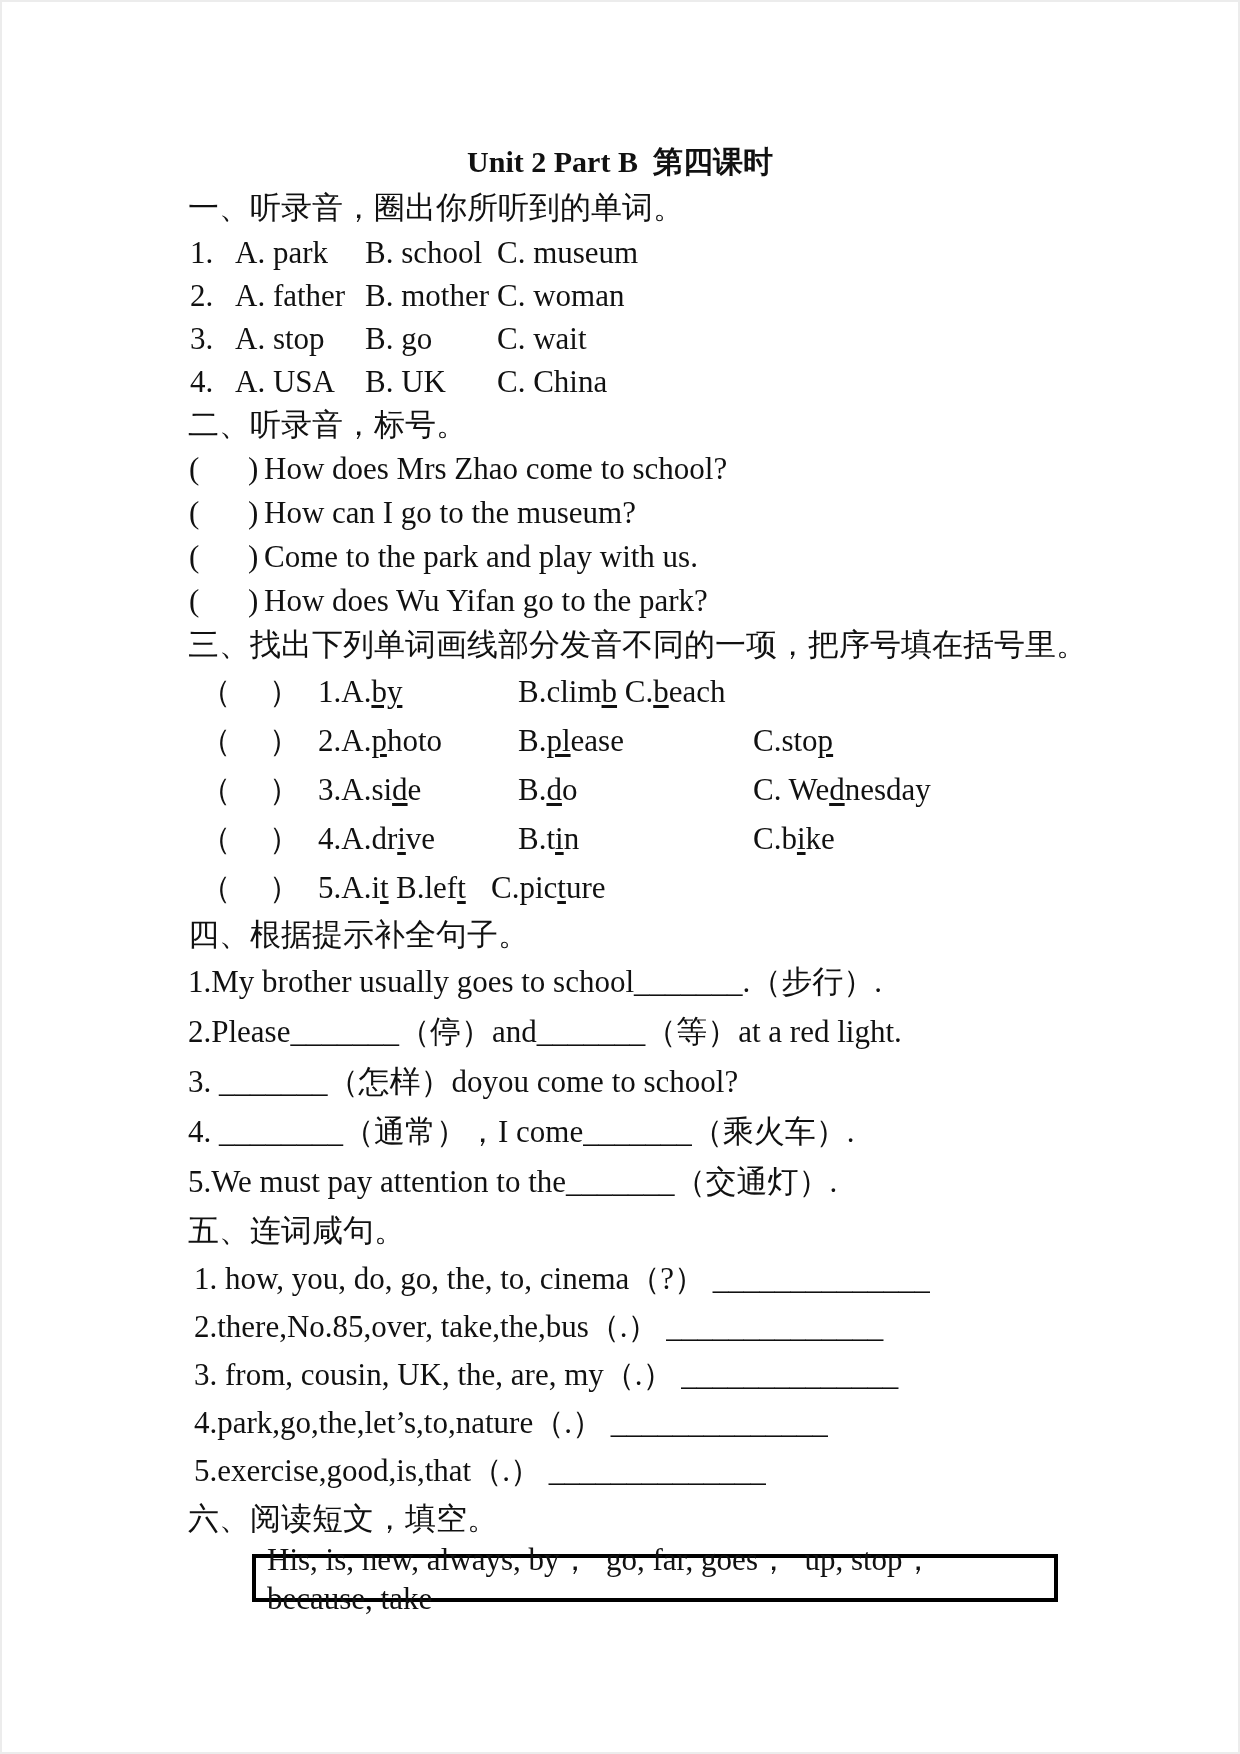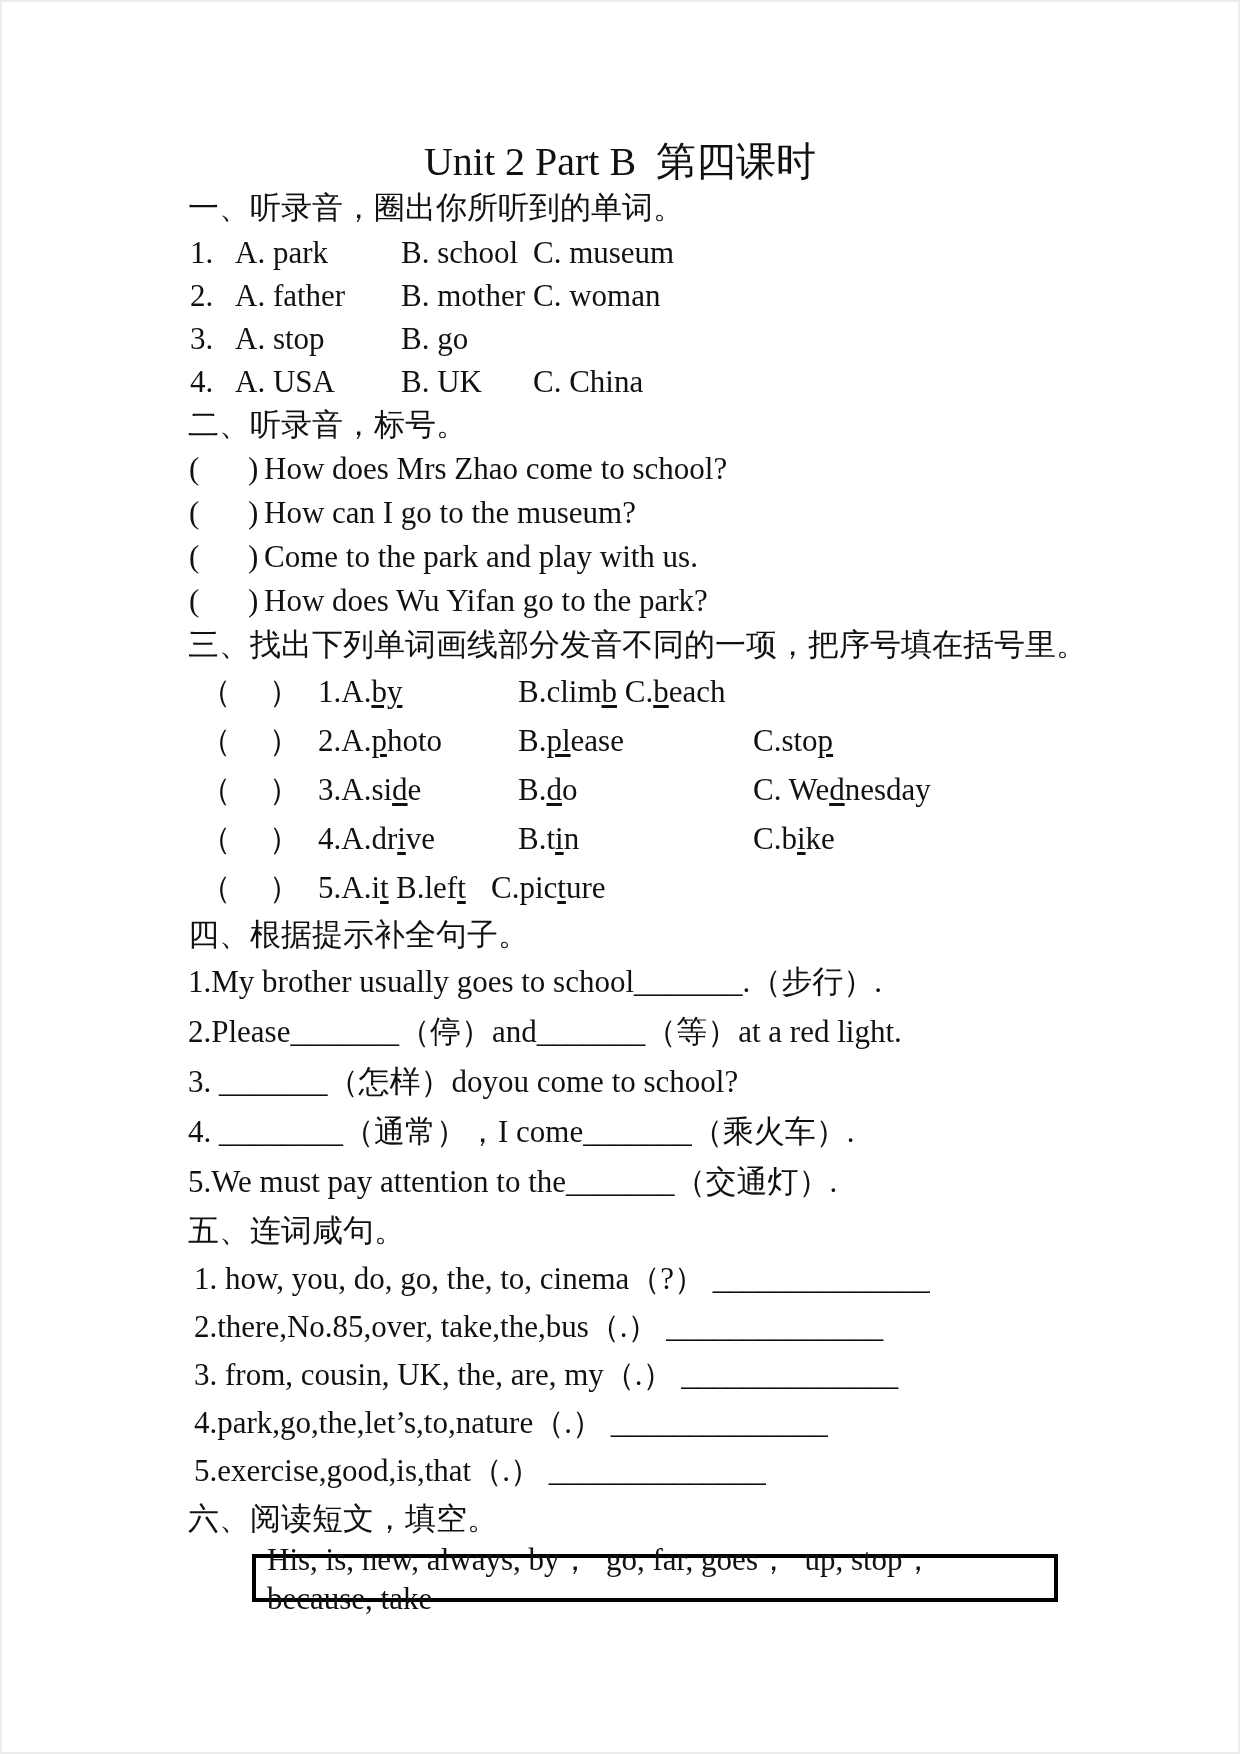--- a/index.html
+++ b/index.html
@@ -7,39 +7,39 @@
     position:relative;
     width:1240px;height:1754px;
     background:#ffffff;
     box-shadow: inset 0 0 0 2px #ececec;
     font-family:"Liberation Serif","DejaVu Serif",serif;
     color:#111;
     overflow:hidden;
   }
   .title{
     margin-top:140px;height:44px;line-height:44px;
-    text-align:center;font-size:40px;font-weight:normal;white-space:pre-wrap;
+    text-align:center;font-size:30px;font-weight:bold;white-space:pre-wrap;
   }
   .subtitle{
     margin-top:8px;height:50px;line-height:50px;
     text-align:center;font-size:25px;white-space:pre-wrap;
   }
   .content{padding-left:188px;padding-right:50px;font-size:31px;}
   .heading{white-space:pre-wrap;}
   .h1{height:47px;line-height:47px;}
   .h2{height:44px;line-height:44px;}
   .h3{height:44px;line-height:44px;}
   .h4{height:45px;line-height:45px;}
   .h5{height:48px;line-height:48px;}
   .h6{height:48px;line-height:48px;}
 
   .s1row{display:flex;height:43px;line-height:43px;}
   .s1num{width:45px;margin-left:2px;}
   .s1a{width:130px;}
-  .s1b{width:132px;margin-left:36px;}
+  .s1b{width:132px;}
   .s1c{flex:1;}
 
   .s2row{display:flex;height:44px;line-height:44px;}
   .s2po{width:59px;margin-left:1px;}
   .s2pc{width:16px;}
   .s2q{flex:1;white-space:pre-wrap;}
 
   .s3row{display:flex;height:49px;line-height:49px;}
   .s3po{width:69px;margin-left:12px;}
   .s3pc{width:21px;}
@@ -82,20 +82,21 @@
     <div class="s1row">
       <span class="s1num">2.</span>
       <span class="s1a">A. father</span>
       <span class="s1b">B. mother</span>
       <span class="s1c">C. woman</span>
     </div>
     <div class="s1row">
       <span class="s1num">3.</span>
       <span class="s1a">A. stop</span>
       <span class="s1b">B. go</span>
+      <span class="s1c">C. wait</span>
     </div>
     <div class="s1row">
       <span class="s1num">4.</span>
       <span class="s1a">A. USA</span>
       <span class="s1b">B. UK</span>
       <span class="s1c">C. China</span>
     </div>
 
     <div class="heading h2">二、听录音，标号。</div>
 

